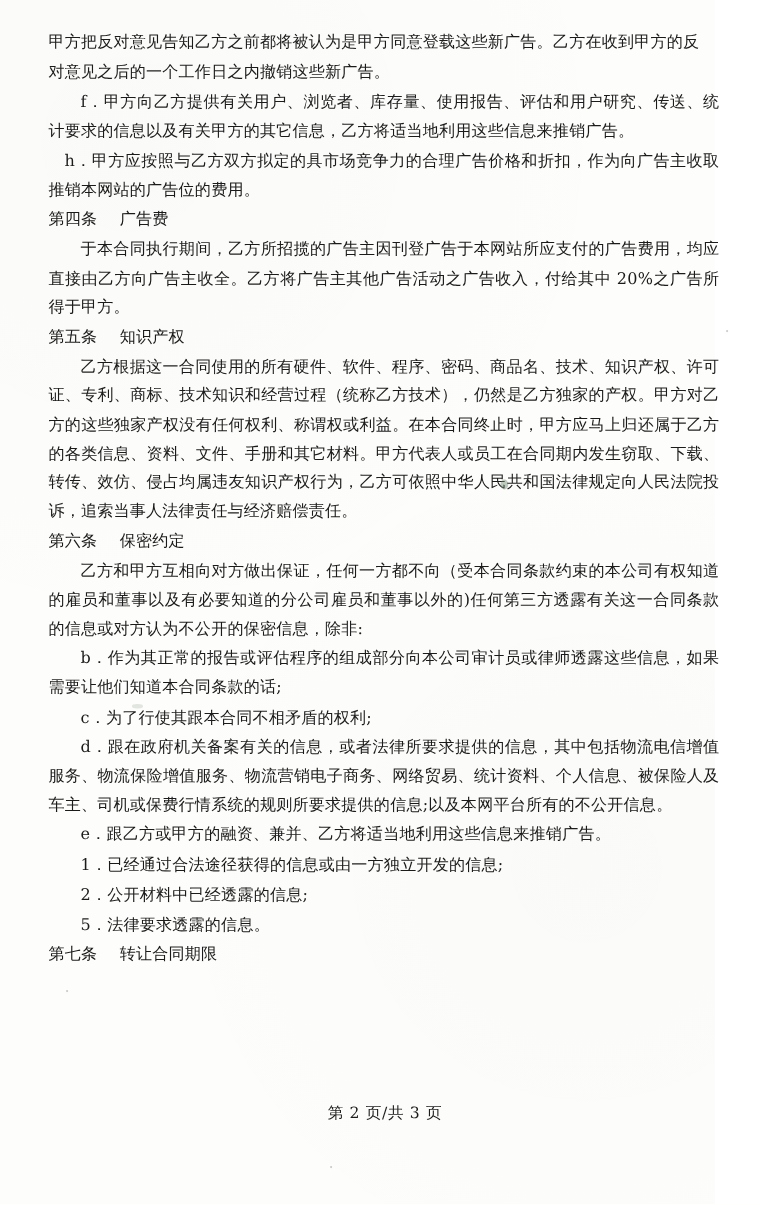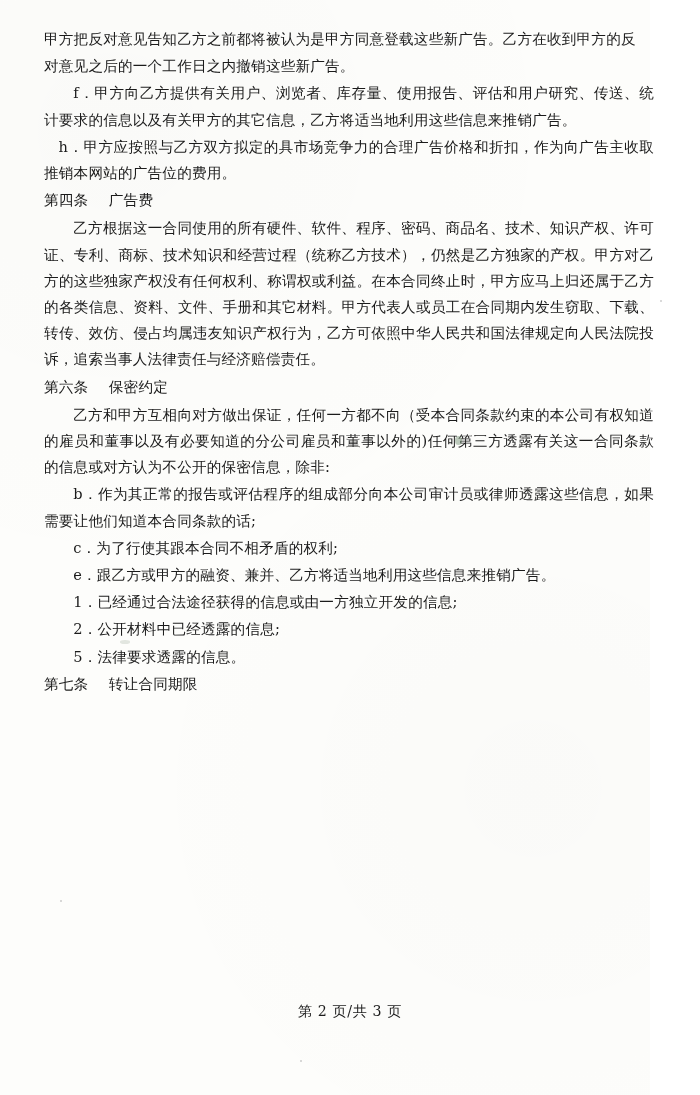--- a/index.html
+++ b/index.html
@@ -39,21 +39,21 @@
     text-justify: inter-ideograph;
     letter-spacing: 0.2px;
   }
   .ind1 { text-indent: 2em; }
   .ind-half { text-indent: 1em; }
   .noind { text-indent: 0; }
   .heading {
     text-indent: 0;
     letter-spacing: 0.2px;
   }
-  .heading .h-num { margin-right: 1.4em; font-family: Liberation Mono, monospace; }
+  .heading .h-num { margin-right: 1.4em; }
   .listline { text-indent: 2em; }
   .footer {
     position: absolute;
     left: 0;
     top: 1002px;
     width: 700px;
     text-align: center;
     font-size: 14.2px;
     letter-spacing: 0.6px;
   }
@@ -80,29 +80,34 @@
   <div class="doc-body">
 
     <p class="noind">甲方把反对意见告知乙方之前都将被认为是甲方同意登载这些新广告。乙方在收到甲方的反</p>
     <p class="noind">对意见之后的一个工作日之内撤销这些新广告。</p>
     <p class="ind1">f．甲方向乙方提供有关用户、浏览者、库存量、使用报告、评估和用户研究、传送、统计要求的信息以及有关甲方的其它信息，乙方将适当地利用这些信息来推销广告。</p>
     <p class="ind-half">h．甲方应按照与乙方双方拟定的具市场竞争力的合理广告价格和折扣，作为向广告主收取推销本网站的广告位的费用。</p>
 
     <p class="heading">
       <span class="h-num">第四条</span><span>广告费</span>
     </p>
+    <p class="ind1">于本合同执行期间，乙方所招揽的广告主因刊登广告于本网站所应支付的广告费用，均应直接由乙方向广告主收全。乙方将广告主其他广告活动之广告收入，付给其中 20%之广告所得于甲方。</p>
 
+    <p class="heading">
+      <span class="h-num">第五条</span><span>知识产权</span>
+    </p>
     <p class="ind1">乙方根据这一合同使用的所有硬件、软件、程序、密码、商品名、技术、知识产权、许可证、专利、商标、技术知识和经营过程（统称乙方技术），仍然是乙方独家的产权。甲方对乙方的这些独家产权没有任何权利、称谓权或利益。在本合同终止时，甲方应马上归还属于乙方的各类信息、资料、文件、手册和其它材料。甲方代表人或员工在合同期内发生窃取、下载、转传、效仿、侵占均属违友知识产权行为，乙方可依照中华人民共和国法律规定向人民法院投诉，追索当事人法律责任与经济赔偿责任。</p>
 
     <p class="heading">
       <span class="h-num">第六条</span><span>保密约定</span>
     </p>
     <p class="ind1">乙方和甲方互相向对方做出保证，任何一方都不向（受本合同条款约束的本公司有权知道的雇员和董事以及有必要知道的分公司雇员和董事以外的)任何第三方透露有关这一合同条款的信息或对方认为不公开的保密信息，除非:</p>
     <p class="ind1">b．作为其正常的报告或评估程序的组成部分向本公司审计员或律师透露这些信息，如果需要让他们知道本合同条款的话;</p>
     <p class="ind1">c．为了行使其跟本合同不相矛盾的权利;</p>
+    <p class="ind1">d．跟在政府机关备案有关的信息，或者法律所要求提供的信息，其中包括物流电信增值服务、物流保险增值服务、物流营销电子商务、网络贸易、统计资料、个人信息、被保险人及车主、司机或保费行情系统的规则所要求提供的信息;以及本网平台所有的不公开信息。</p>
     <p class="ind1">e．跟乙方或甲方的融资、兼并、乙方将适当地利用这些信息来推销广告。</p>
 
     <p class="listline">1．已经通过合法途径获得的信息或由一方独立开发的信息;</p>
     <p class="listline">2．公开材料中已经透露的信息;</p>
     <p class="listline">5．法律要求透露的信息。</p>
 
     <p class="heading">
       <span class="h-num">第七条</span><span>转让合同期限</span>
     </p>
 

